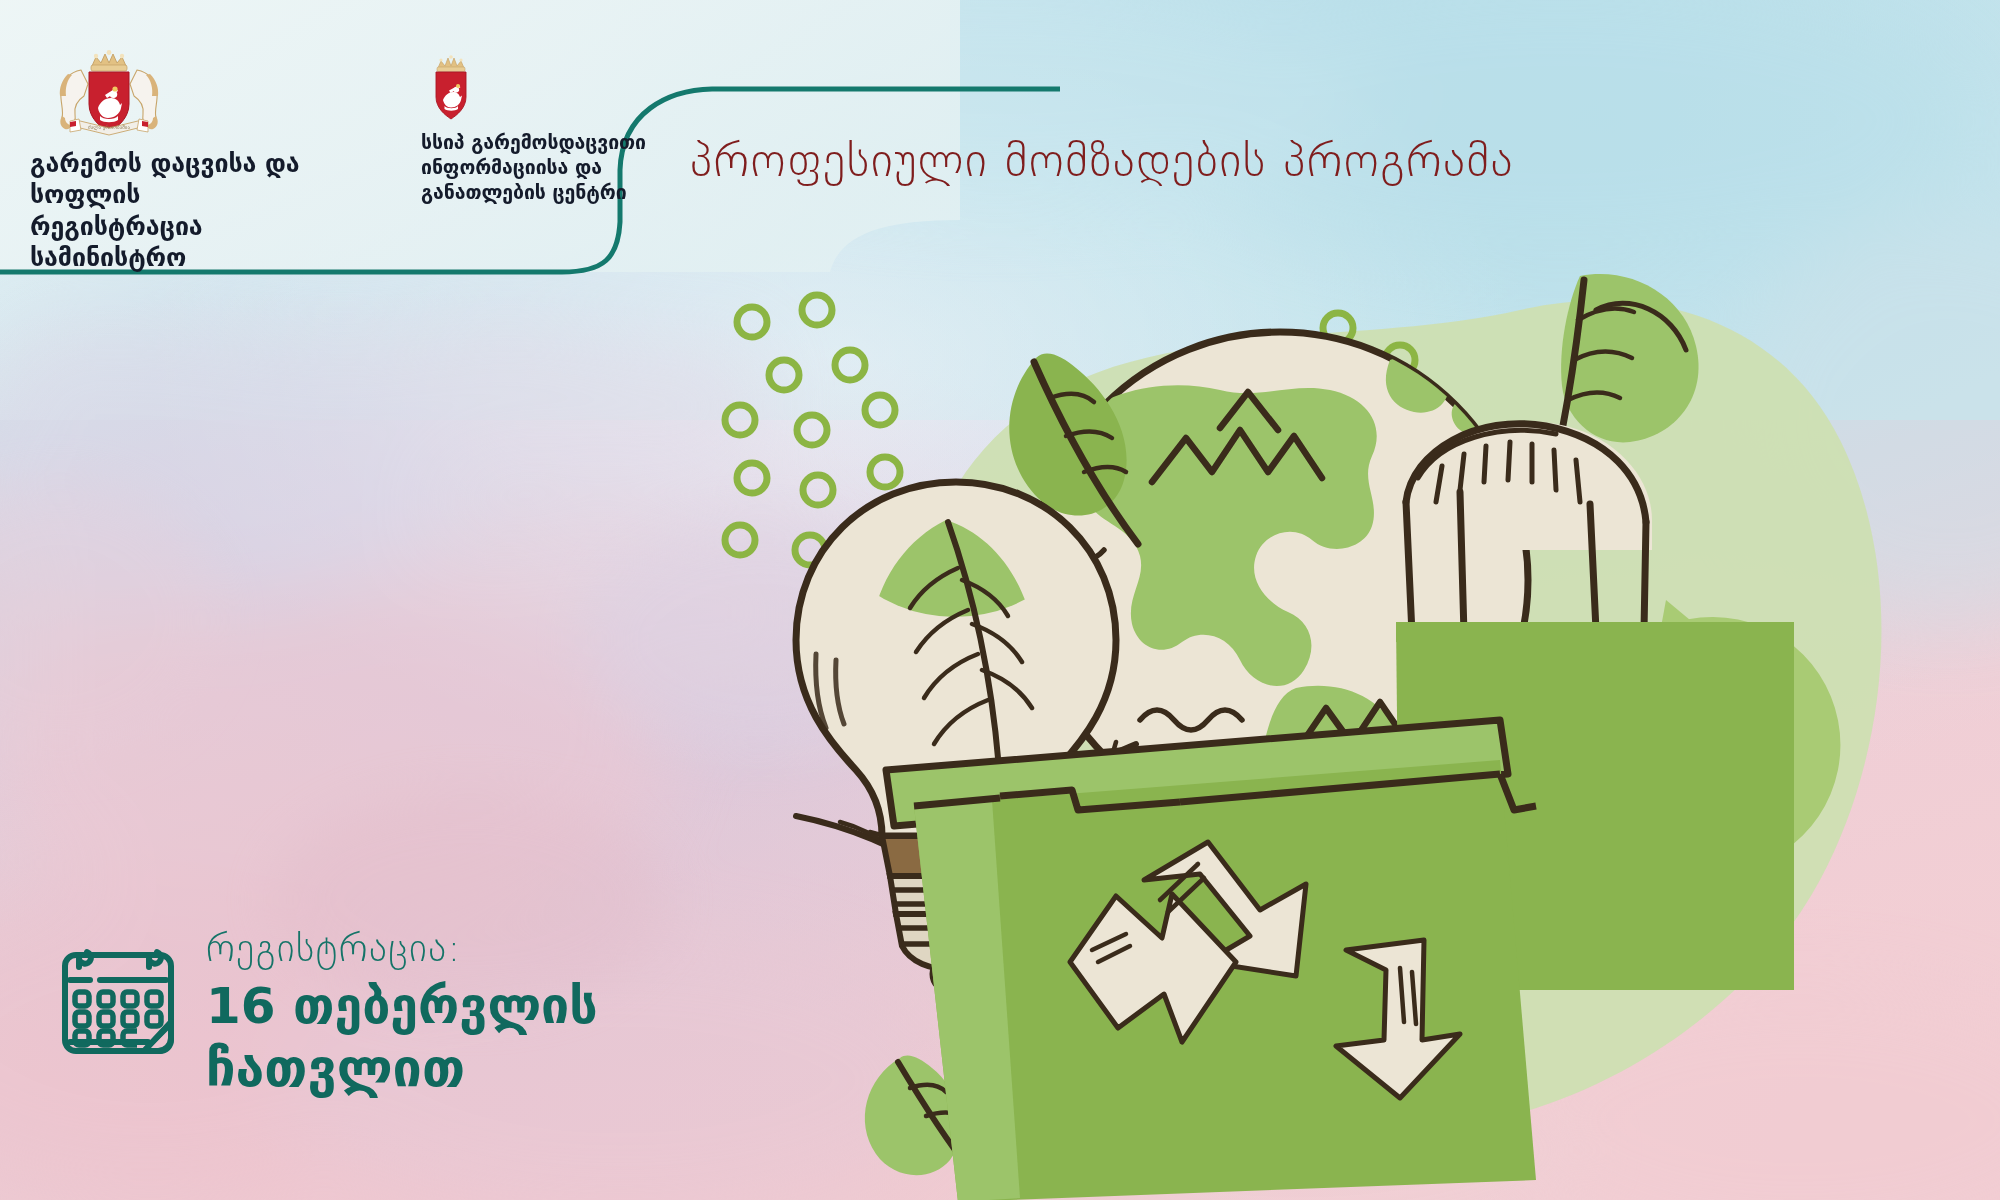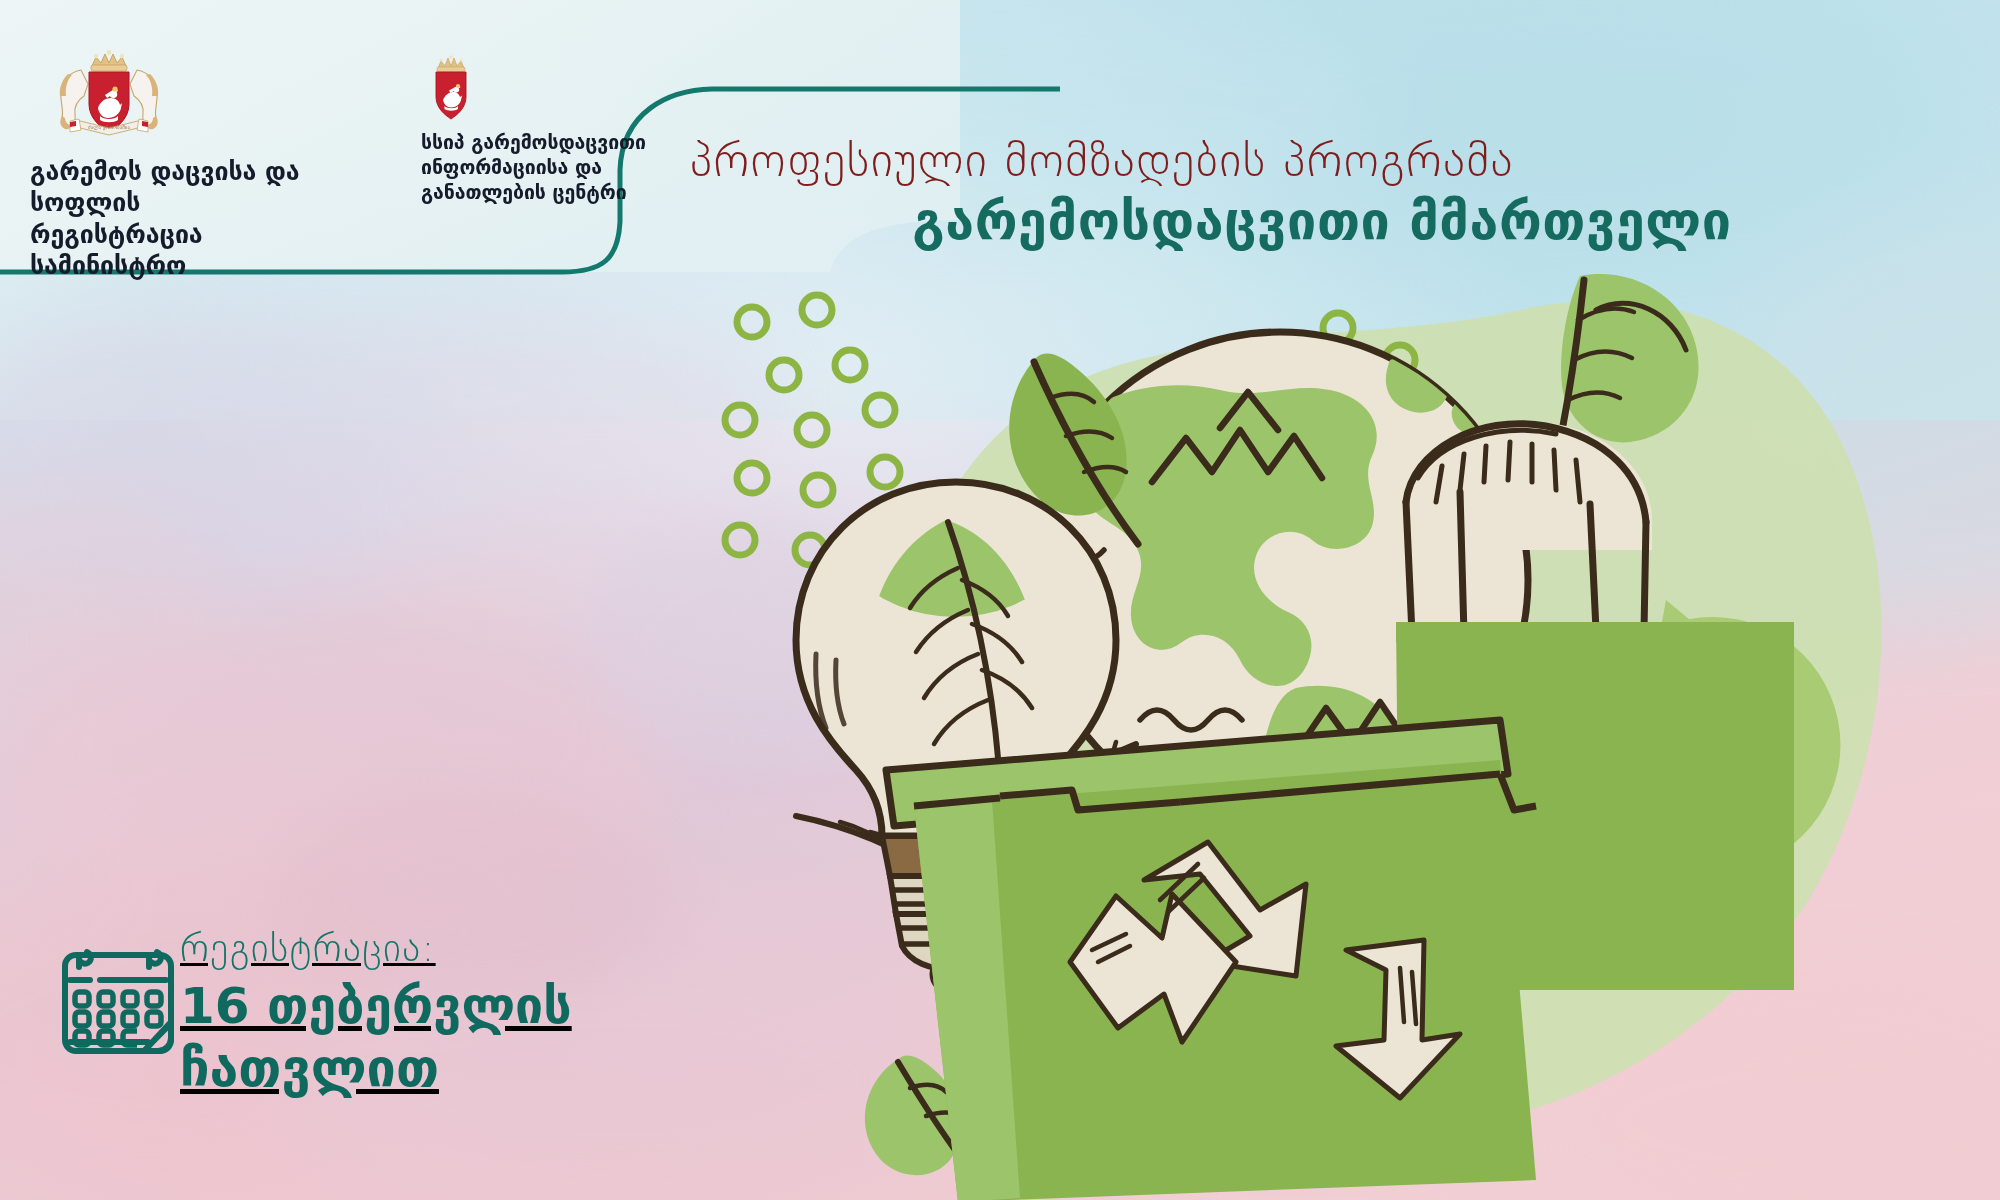--- a/index.html
+++ b/index.html
@@ -25,21 +25,21 @@
   #logo2{ left:378px; top:55px; width:275px;margin-left:43px; }
 
   .crest1{ width:122px; height:96px; display:block; margin:0 auto 0 18px;}
   .crest2{ width:60px; height:66px; display:block; margin:0 0 10px 0; }
 
   .logo-text{
     color:#141b2b;
     font-weight:bold;
     letter-spacing:-0.1px;
   }
-  #logo1 .logo-text{ font-size:25px; line-height:1.25; margin-top:12px; }
+  #logo1 .logo-text{ font-size:25px; line-height:1.25; margin-top:4px; }
   #logo2 .logo-text{ font-size:19.5px; line-height:1.28; }
 
   
   .title-wrap{ position:absolute; left:690px; top:135px; z-index:7; width:1290px; }
   .title-line1{
     color:#7f1d1d;
     font-size:47px;
     letter-spacing:1.5px;
     font-weight:300;
     line-height:1.05;
@@ -53,21 +53,21 @@
     line-height:1.12;
     margin-top:8px;
     text-align:center;
     white-space:nowrap;
     padding-right:26px;
   }
 
   
   .reg-block{
     position:absolute; left:56px; top:928px; z-index:7;
-    display:flex; align-items:flex-start; text-decoration:underline;
+    display:flex; align-items:flex-start; gap:26px;
   }
   .cal-icon{ width:124px; height:120px; flex:none; margin-top:10px;}
   .reg-texts{ }
   .reg-label{
     color:#157468; font-size:38px; font-weight:300; letter-spacing:1.4px;
     line-height:1.1; white-space:nowrap;
   }
   .reg-date{
     color:#10695e; font-size:50px; font-weight:bold; line-height:1.22;
     white-space:nowrap; margin-top:6px;
@@ -238,21 +238,20 @@
   </svg>
   <div class="logo-text">
     <div>სსიპ გარემოსდაცვითი</div>
     <div>ინფორმაციისა და</div>
     <div>განათლების ცენტრი</div>
   </div>
 </div>
 
 <div class="title-wrap">
   <div class="title-line1">პროფესიული მომზადების პროგრამა</div>
-  <div class="title-line2">გარემოსდაცვითი მმართველი</div>
 </div>
 
 <svg id="illus" viewBox="0 0 1300 950">
   <defs>
     <clipPath id="globeClip">
         <circle cx="580" cy="330" r="248"></circle>
       </clipPath>
     <clipPath id="bulbClip">
         <path d="M255,215 m-150,0 a150,152 0 1,0 300,0 a150,152 0 1,0 -300,0"></path>
       </clipPath>

